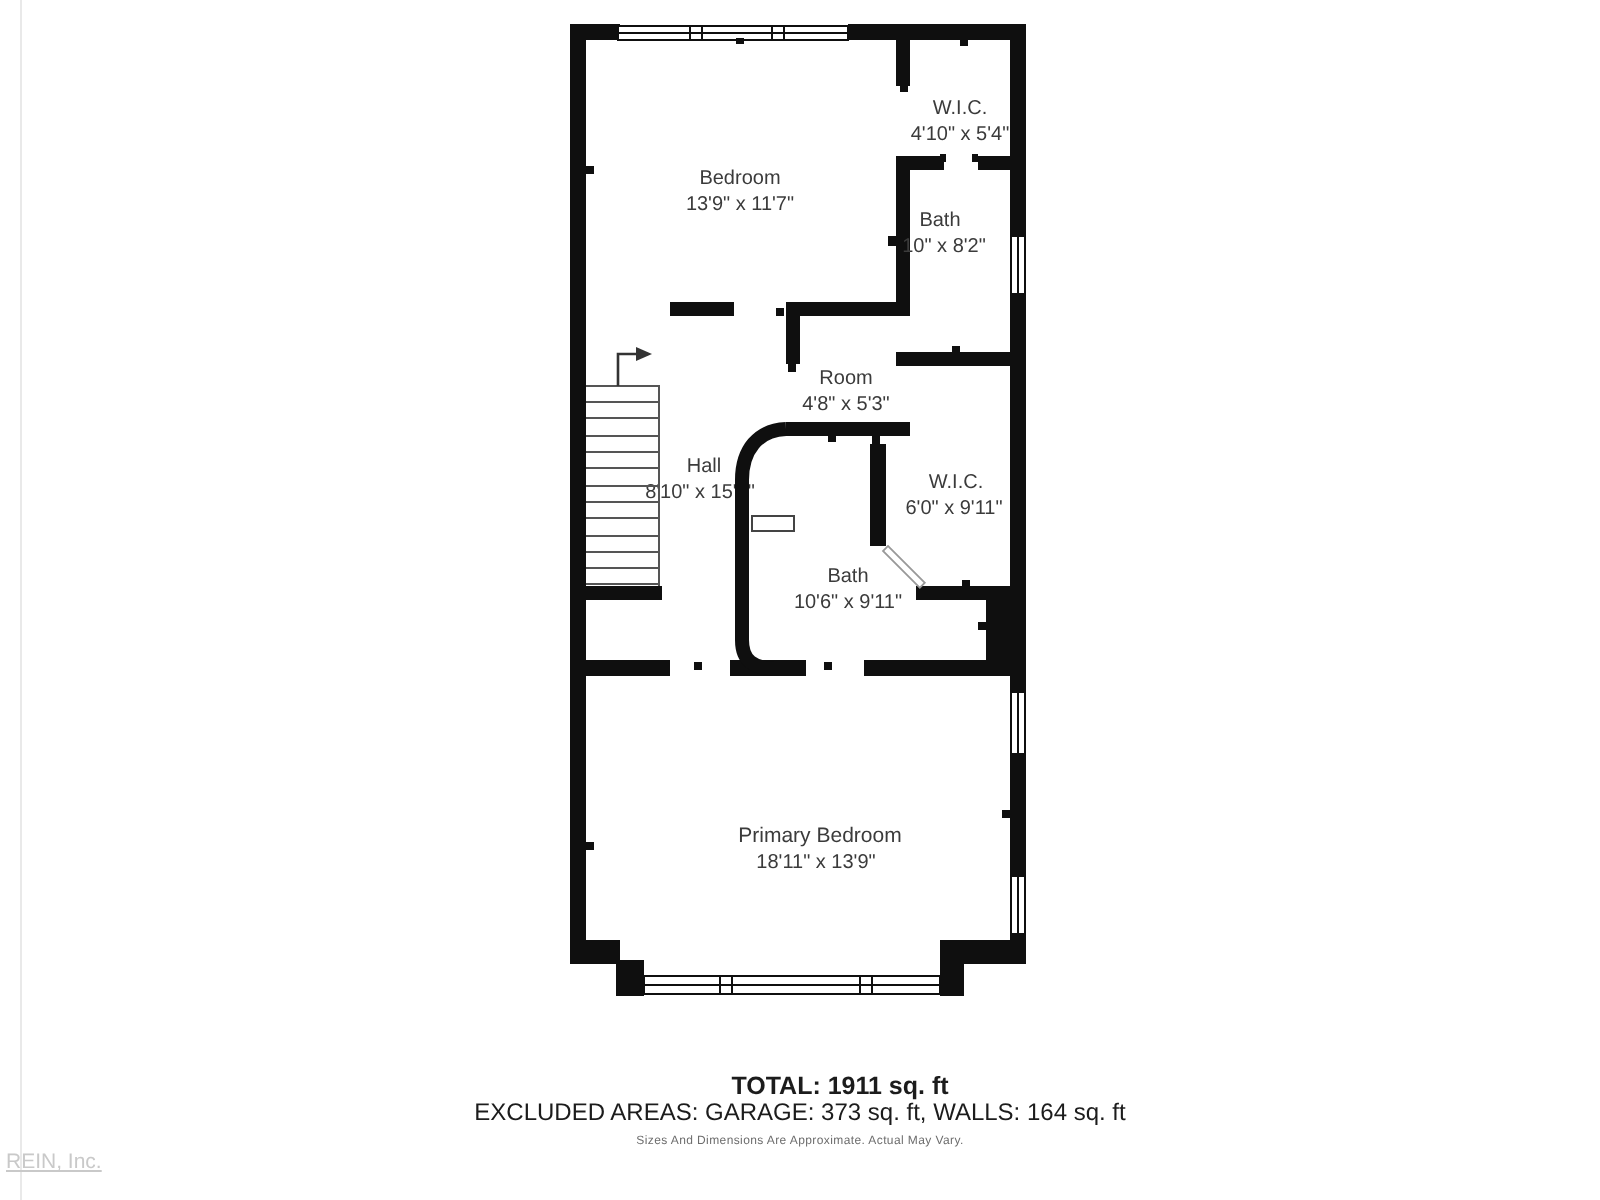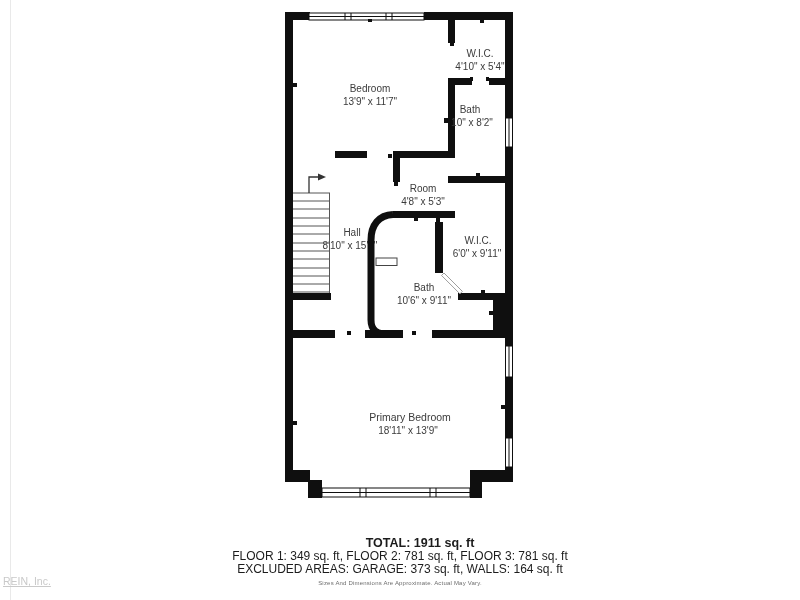--- a/index.html
+++ b/index.html
@@ -163,19 +163,18 @@
       <text class="room-name" x="424" y="291" text-anchor="middle">Bath</text>
       <text class="room-dims" x="424" y="304" text-anchor="middle">10'6" x 9'11"</text>
 
       <text class="room-name pb-name" x="410" y="421" text-anchor="middle">Primary Bedroom</text>
       <text class="room-dims" x="408" y="434" text-anchor="middle">18'11" x 13'9"</text>
     </g>
   </svg>
 
   <div class="summary">
     <div class="total">TOTAL: 1911 sq. ft</div>
-    <div class="floors">FLOOR 1: 349 sq. ft, FLOOR 2: 781 sq. ft, FLOOR 3: 781 sq. ft</div>
     <div class="excluded">EXCLUDED AREAS: GARAGE: 373 sq. ft, WALLS: 164 sq. ft</div>
     <div class="disclaimer">Sizes And Dimensions Are Approximate. Actual May Vary.</div>
   </div>
 
   <div class="watermark">REIN, Inc.</div>
 </div>
 
 </body></html>

